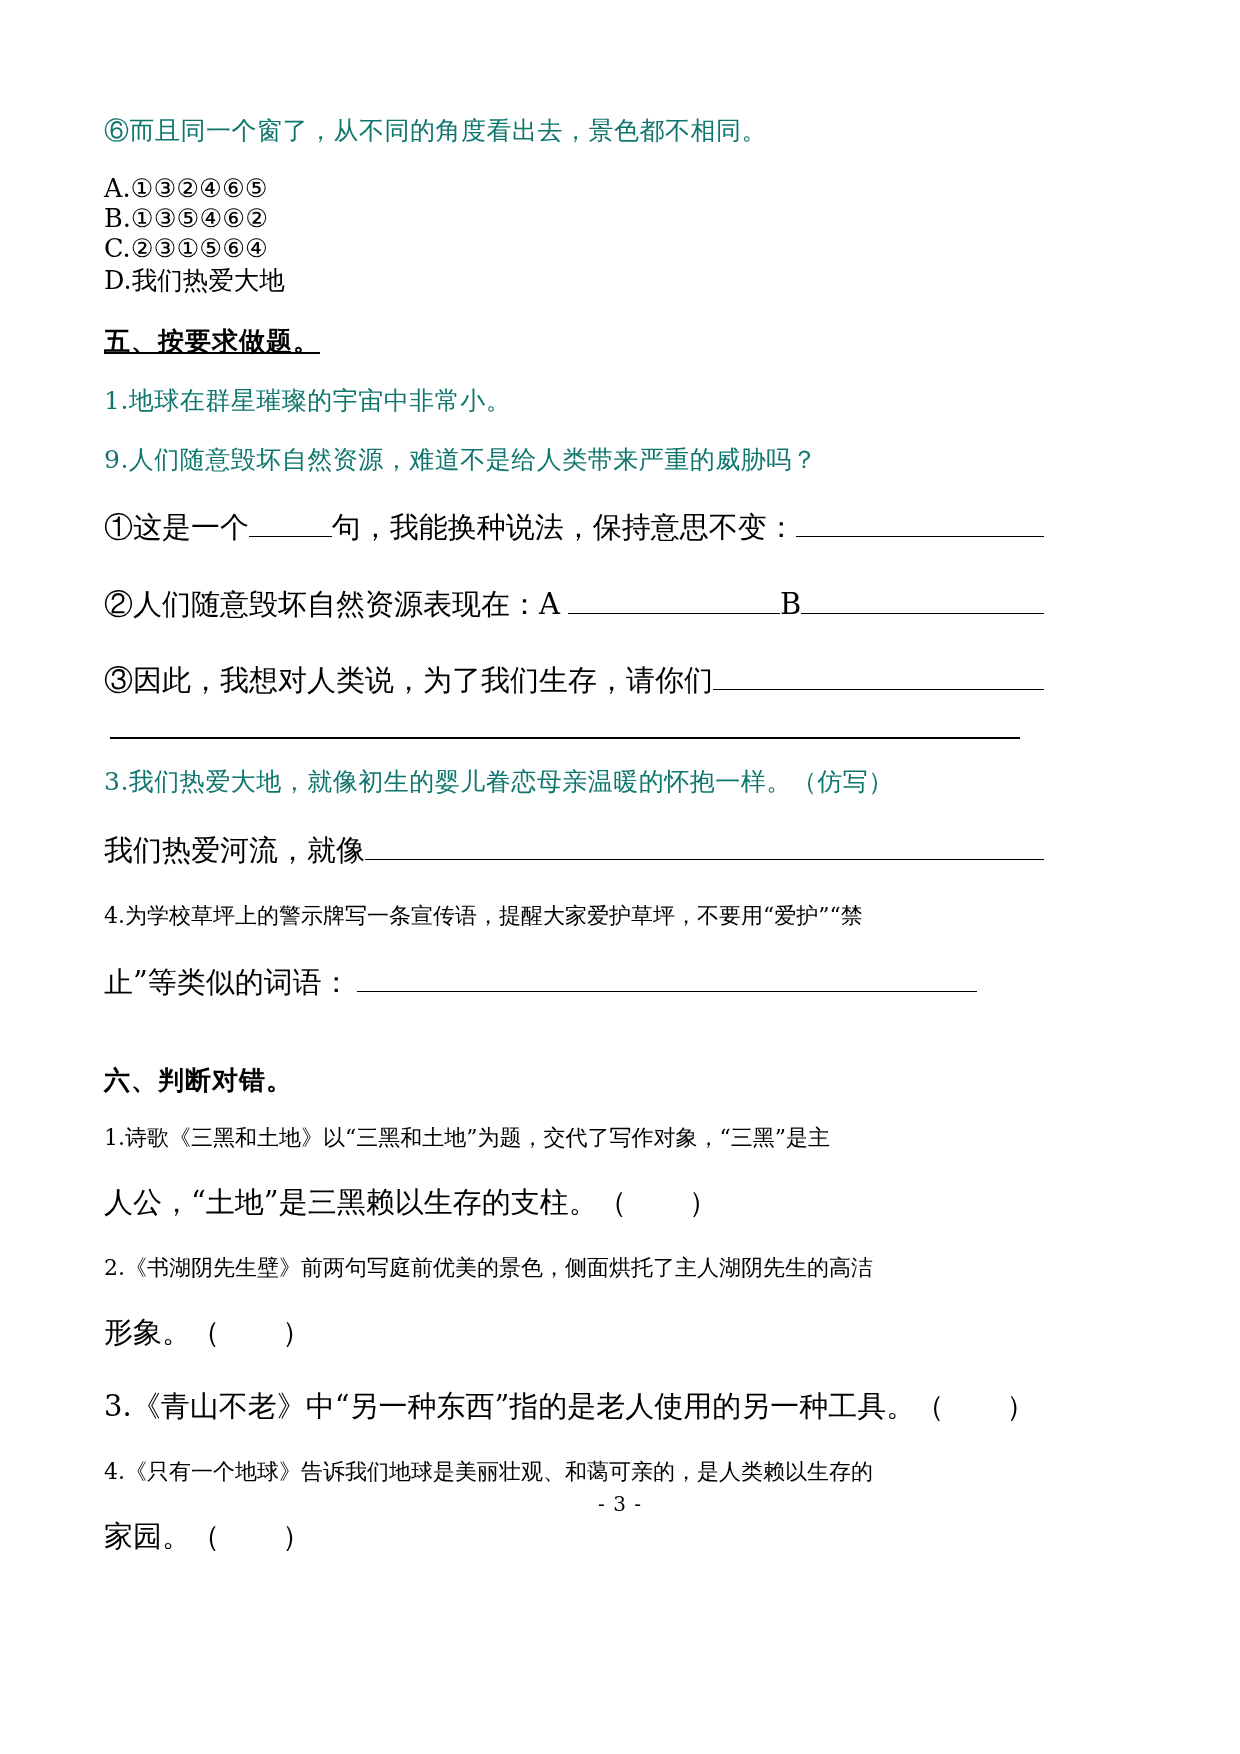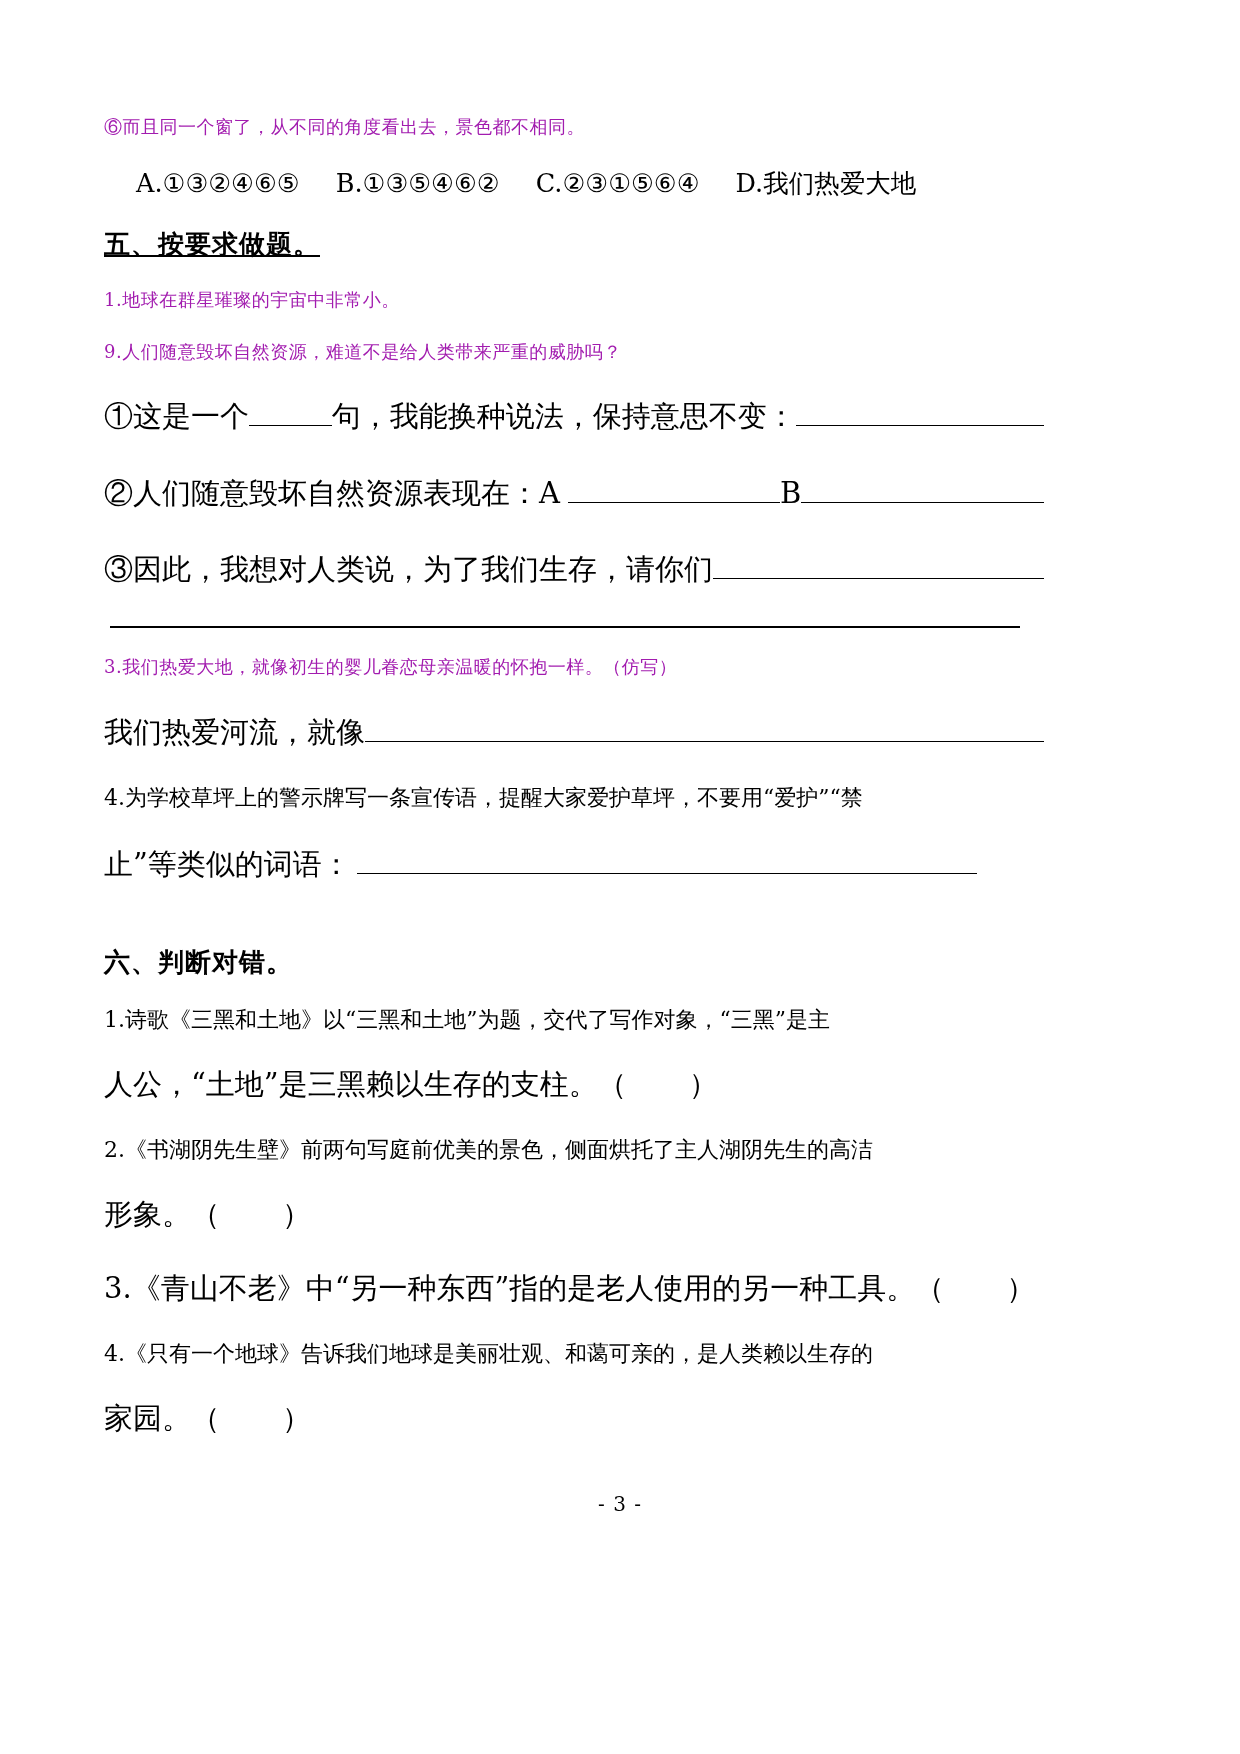--- a/index.html
+++ b/index.html
@@ -22,47 +22,46 @@
     overflow: hidden;
   }
   .content {
     position: absolute;
     left: 104px;
     top: 118px;
     width: 940px;
   }
   
   .line {
-    font-size: 18px;
+    font-size: 25px;
     line-height: 1.0;
     letter-spacing: 0.5px;
     white-space: nowrap;
-    color: #a21caf;
+    color: #0f766e;
   }
   .row {
     margin-bottom: 30px;
   }
   .section-title {
     font-family: "DejaVu Sans", "Liberation Sans", sans-serif;
     font-weight: bold;
     font-size: 26px;
     letter-spacing: 1px;
     line-height: 1.0;
     white-space: nowrap;
   }
   .indent2 { padding-left: 14px; }
 
   
   .options {
     display: flex;
-    flex-direction: row;
+    flex-direction: column;
     align-items: baseline;
     font-size: 25.5px;
     white-space: nowrap;
-    margin-left: 32px;
   }
   .options .opt { margin-right: 36px; }
   .options .opt:last-child { margin-right: 0; }
 
   
   .blank {
     display: inline-block;
     border-bottom: 1.6px solid #000;
     height: 1.05em;
     vertical-align: bottom;

